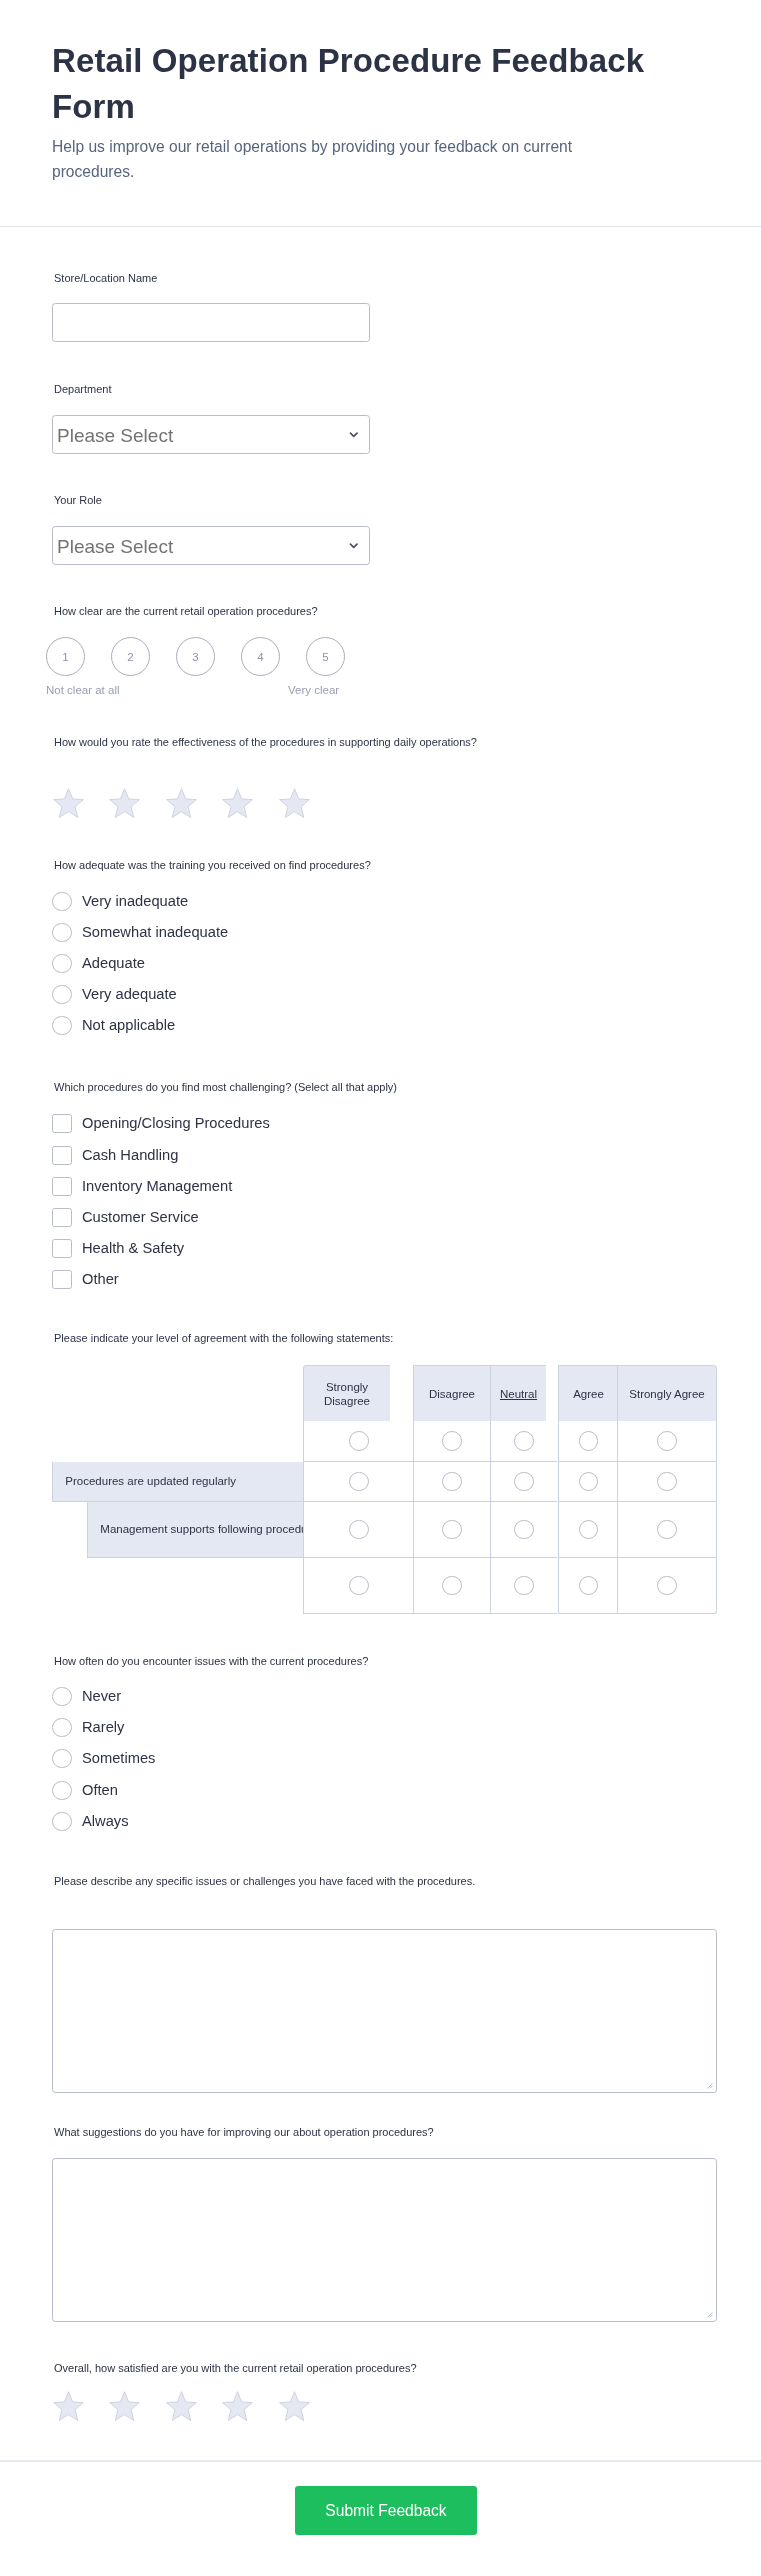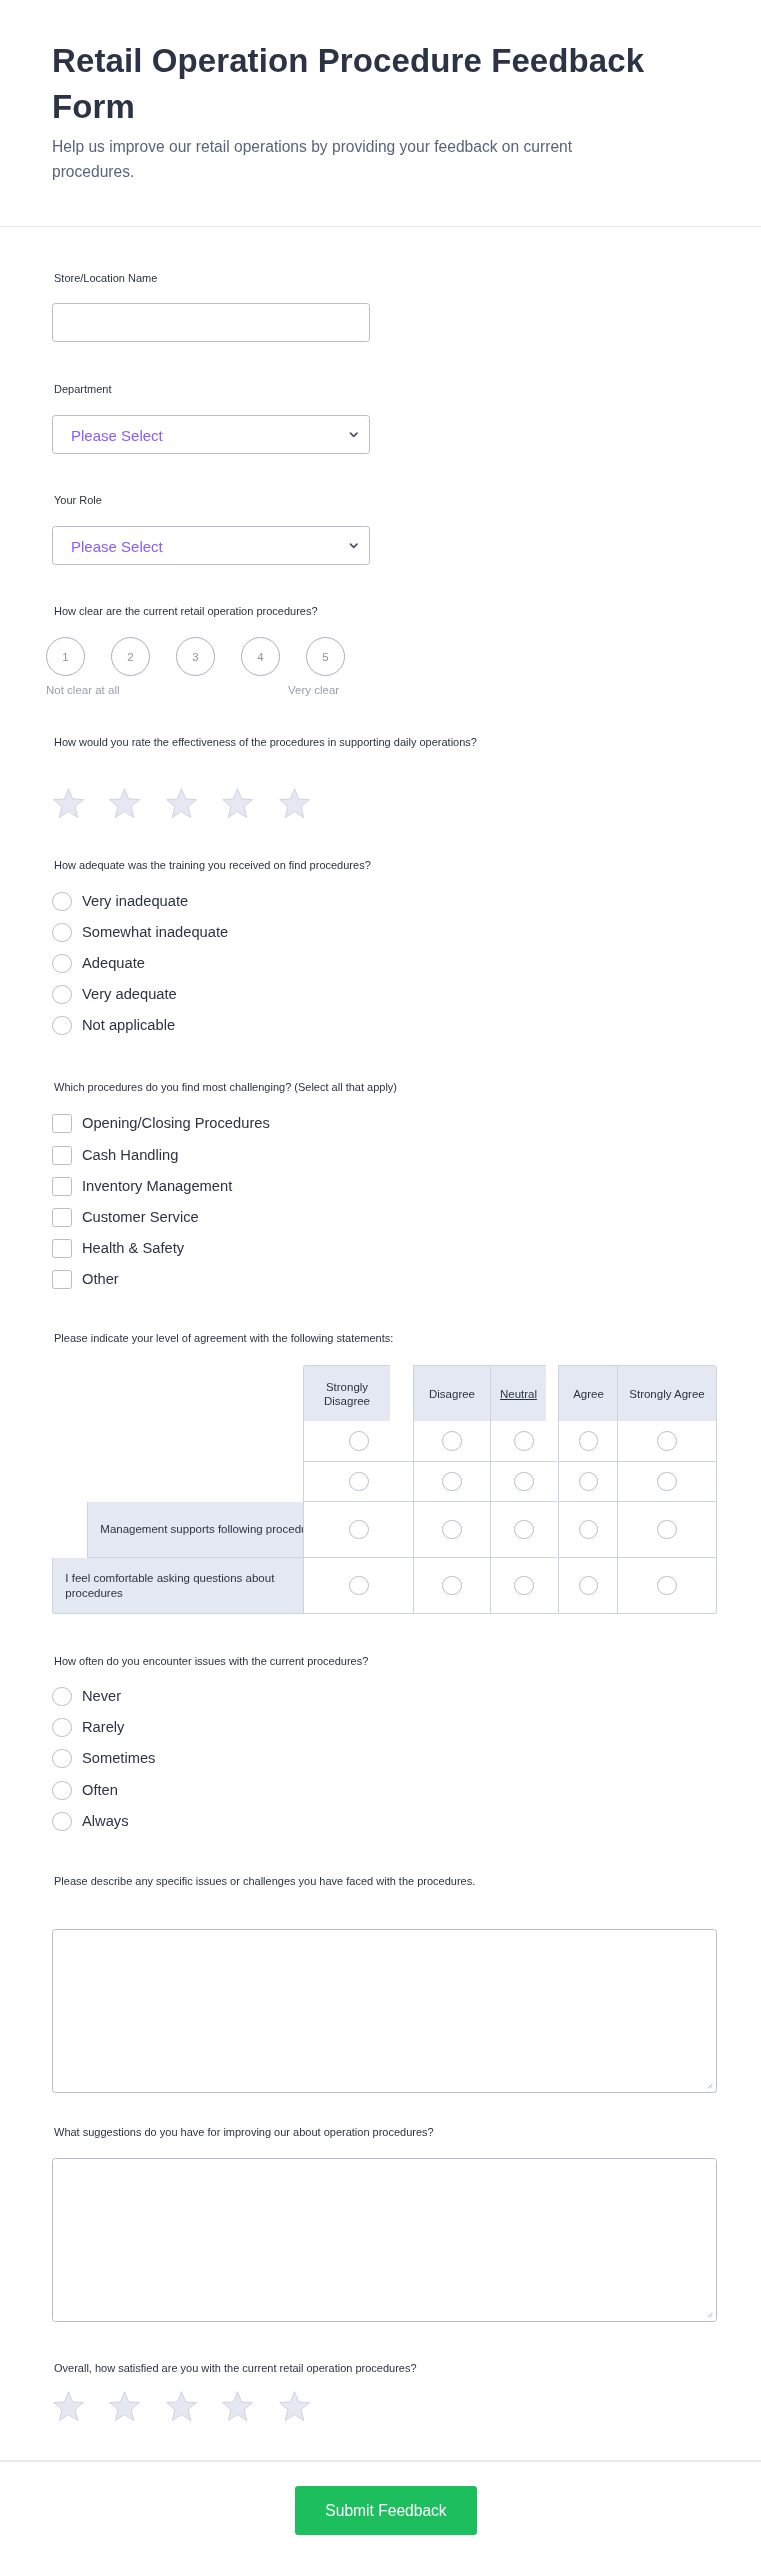--- a/index.html
+++ b/index.html
@@ -7,21 +7,21 @@
   body { font-family: "Liberation Sans", "DejaVu Sans", sans-serif; color: #2c3345; position: relative; height: 2576px; overflow: hidden; }
 
   .header { position: absolute; left: 0; top: 0; width: 762px; height: 227px; border-bottom: 1.6px solid #e3e5ee; }
   .title { position: absolute; left: 52px; top: 38px; width: 623px; font-size: 33px; line-height: 46px; font-weight: bold; color: #2c3345; letter-spacing: 0.1px; }
   .subtitle { position: absolute; left: 52px; top: 134px; width: 606px; font-size: 15.6px; line-height: 25.4px; color: #57647e; }
 
   .label { position: absolute; left: 54px; font-size: 11px; line-height: 21px; color: #2c3345; width: 655px; }
 
   .input { position: absolute; left: 52px; width: 318px; height: 39px; border: 0.8px solid #b8bdc9; border-radius: 3.3px; background: #fff; }
   .select { position: absolute; left: 52px; width: 318px; height: 39px; border: 0.8px solid #b8bdc9; border-radius: 3.3px; background: #fff; }
-  .select .ph { position: absolute; left: 18px; top: 10.7px; font-size: 15px; line-height: 18px; color: #8b5cf6; }
+  .select .ph { position: absolute; left: 4px; top: 10.7px; font-size: 19px; line-height: 18px; color: #737373; }
   .select .chev { position: absolute; right: 9.8px; top: 13px; width: 11.5px; height: 11.5px; }
 
   .scale-item { position: absolute; width: 39px; height: 39px; border: 0.8px solid #a9afbf; border-radius: 50%; text-align: center; line-height: 38px; font-size: 11.5px; color: #8d94a6; top: 637px; }
   .scale-cap { position: absolute; top: 683px; font-size: 11.5px; color: #979eb0; line-height: 14.7px; }
 
   .star { position: absolute; width: 33px; height: 33px; }
 
   .radio-row, .check-row { position: absolute; left: 52px; height: 21px; }
   .radio { position: absolute; left: 0; top: 0.8px; width: 19.7px; height: 19.7px; border: 0.8px solid #b8bdc9; border-radius: 50%; background: #fff; }
   .check { position: absolute; left: 0; top: 0.8px; width: 19.7px; height: 19.7px; border: 0.8px solid #b8bdc9; border-radius: 2.5px; background: #fff; }
@@ -161,20 +161,21 @@
   <div class="mcell" style="left:438px; top:56px; width:67px; height:41px;">
       <span class="radio"></span>
     </div>
   <div class="mcell" style="left:506px; top:56px; width:60px; height:41px;">
       <span class="radio"></span>
     </div>
   <div class="mcell lastcol" style="left:565px; top:56px; width:100px; height:41px;">
       <span class="radio"></span>
     </div>
 
+  <div class="mrow-label" style="top:97px; height:40px;">Procedures are updated regularly</div>
   <div class="mcell" style="left:251px; top:97px; width:111px; height:40px;">
       <span class="radio"></span>
     </div>
   <div class="mcell" style="left:361px; top:97px; width:77px; height:40px;">
       <span class="radio"></span>
     </div>
   <div class="mcell" style="left:438px; top:97px; width:67px; height:40px;">
       <span class="radio"></span>
     </div>
   <div class="mcell" style="left:506px; top:97px; width:60px; height:40px;">
@@ -194,21 +195,20 @@
   <div class="mcell" style="left:438px; top:137px; width:67px; height:56px;">
       <span class="radio"></span>
     </div>
   <div class="mcell" style="left:506px; top:137px; width:60px; height:56px;">
       <span class="radio"></span>
     </div>
   <div class="mcell lastcol" style="left:565px; top:137px; width:100px; height:56px;">
       <span class="radio"></span>
     </div>
 
-  <div class="mrow-label" style="top:193px; height:56px; border-bottom-left-radius:3.3px;">I feel comfortable asking questions about procedures</div>
   <div class="mcell" style="left:251px; top:193px; width:111px; height:56px;">
       <span class="radio"></span>
     </div>
   <div class="mcell" style="left:361px; top:193px; width:77px; height:56px;">
       <span class="radio"></span>
     </div>
   <div class="mcell" style="left:438px; top:193px; width:67px; height:56px;">
       <span class="radio"></span>
     </div>
   <div class="mcell" style="left:506px; top:193px; width:60px; height:56px;">

